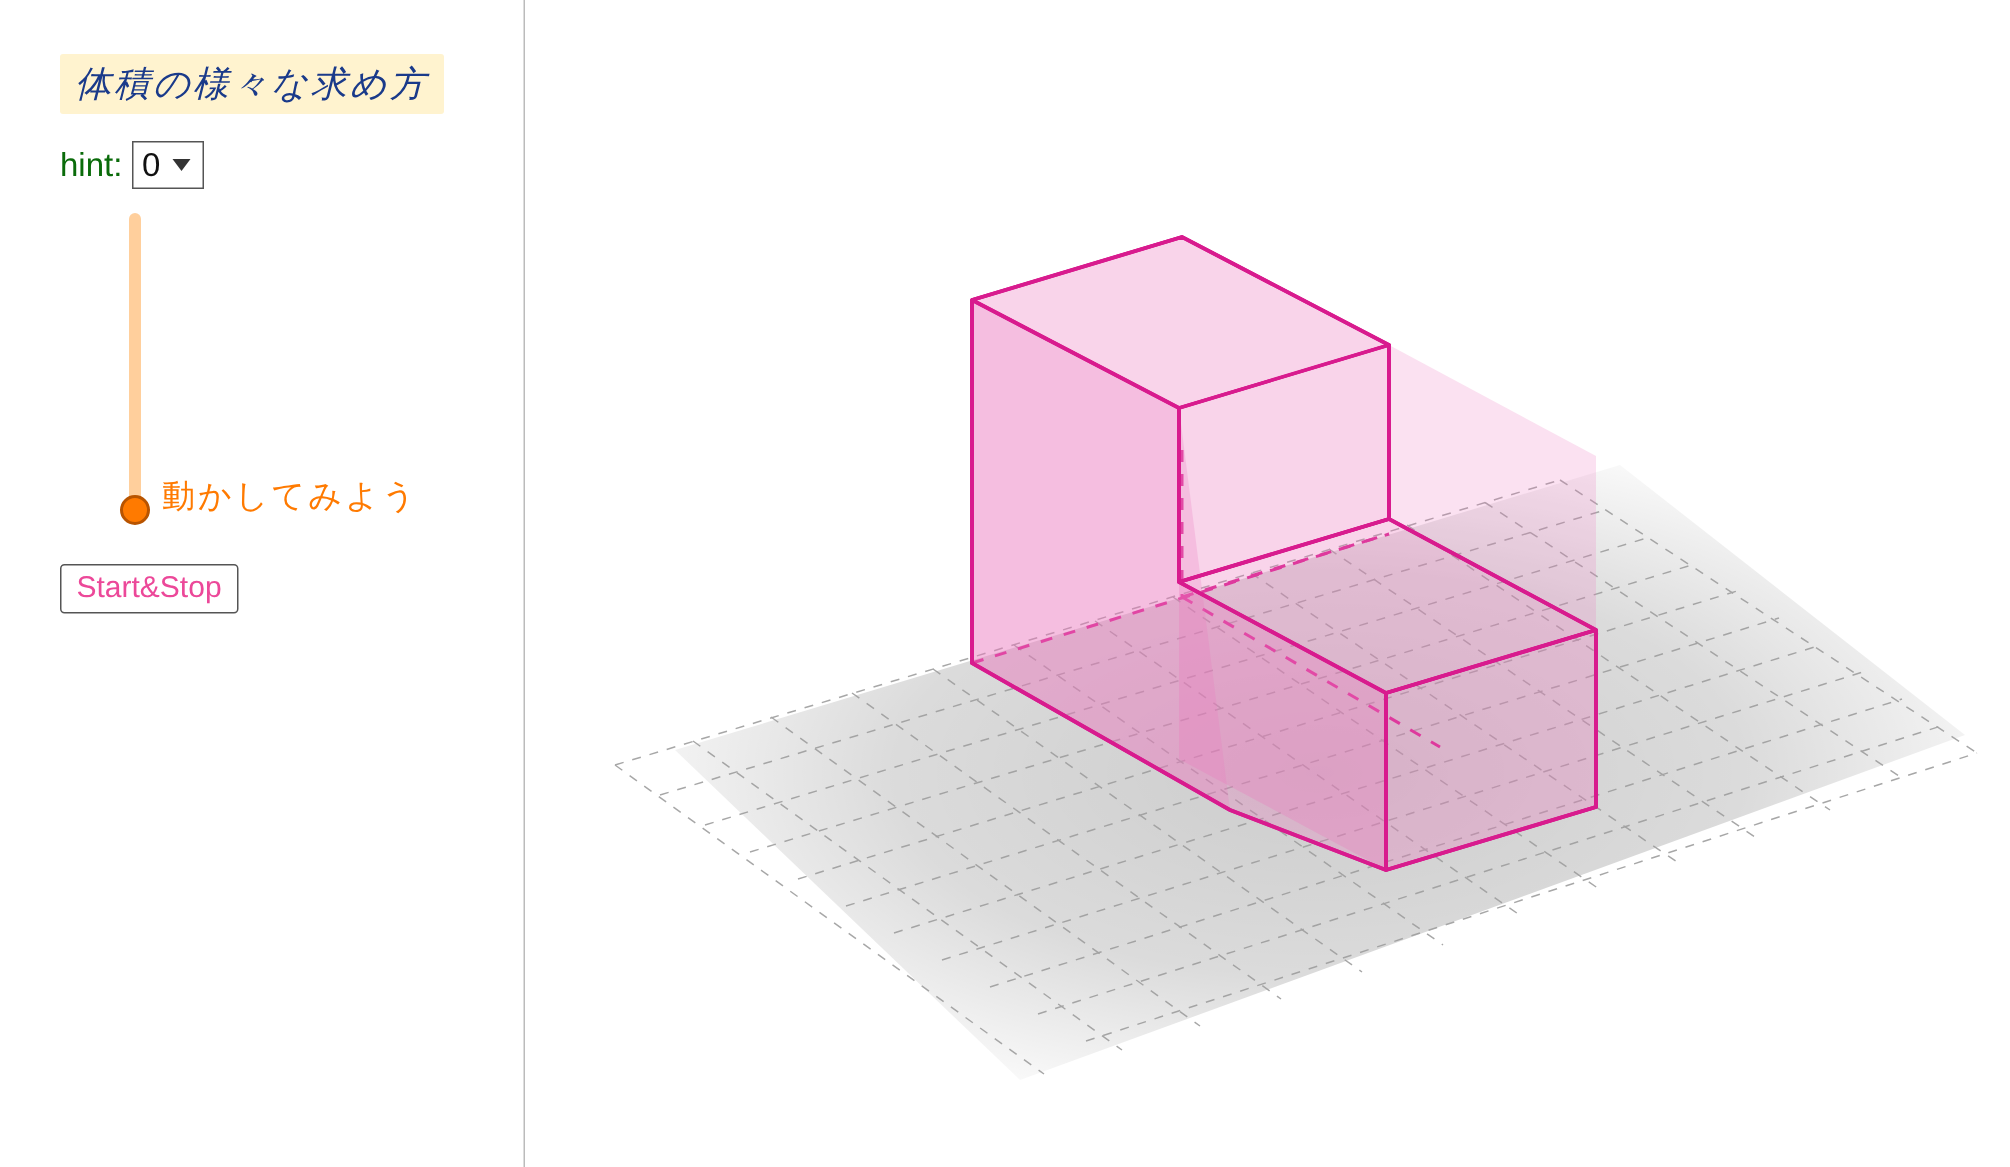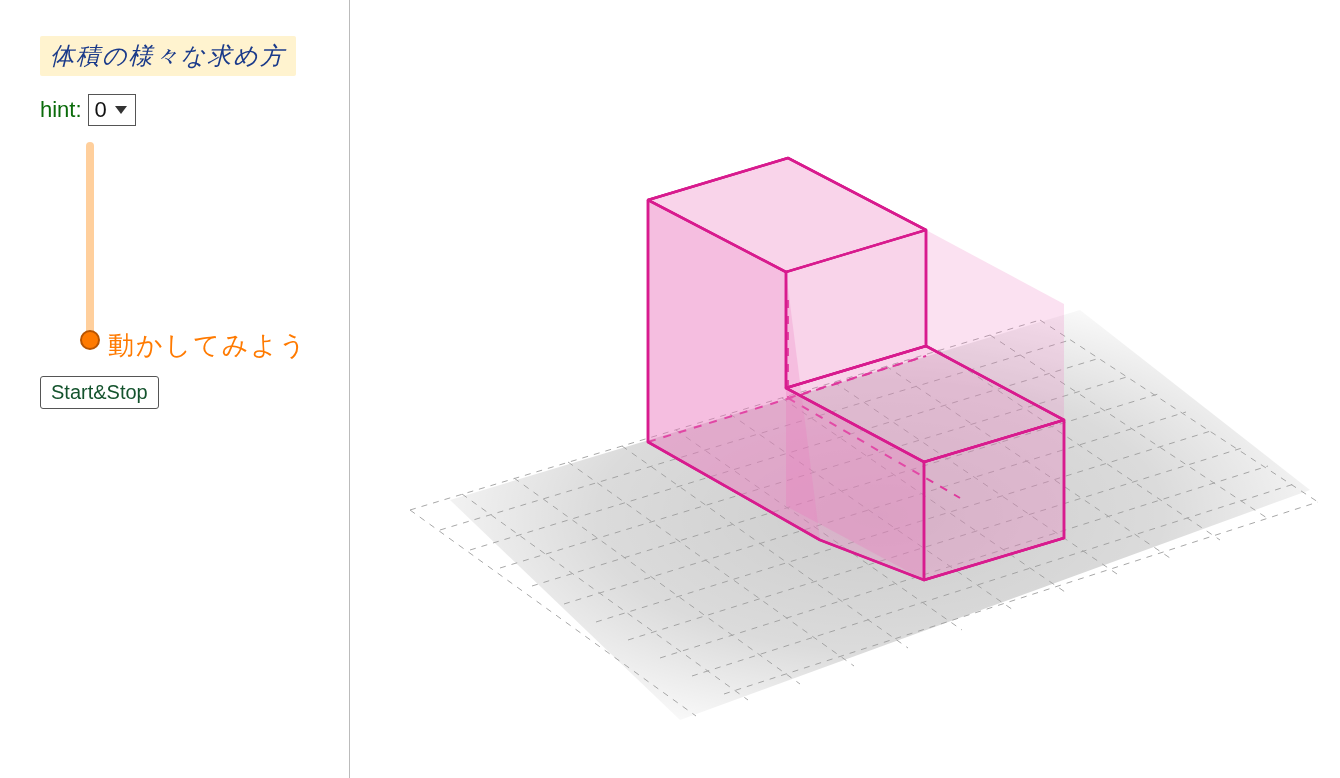--- a/index.html
+++ b/index.html
@@ -81,32 +81,32 @@
     height: 20px;
     border-radius: 50%;
     background: #ff7a00;
     border: 2px solid #b85400;
     box-sizing: border-box;
     cursor: pointer;
   }
   .slider-caption {
     position: absolute;
     left: 68px;
-    top: 186px;
-    font-size: 26px;
+    top: 174px;
+    font-size: 22px;
     color: #ff7a00;
     letter-spacing: 2px;
     white-space: nowrap;
   }
   .start-stop {
     margin-top: 14px;
     display: inline-block;
     padding: 4px 10px;
     font-size: 20px;
-    color: #14532d;
+    color: #ec4899;
     background: #fff;
     border: 1px solid #555;
     border-radius: 3px;
     cursor: pointer;
     font-family: Arial, sans-serif;
   }
   .view3d {
     flex: 1;
     position: relative;
     background: #fff;

